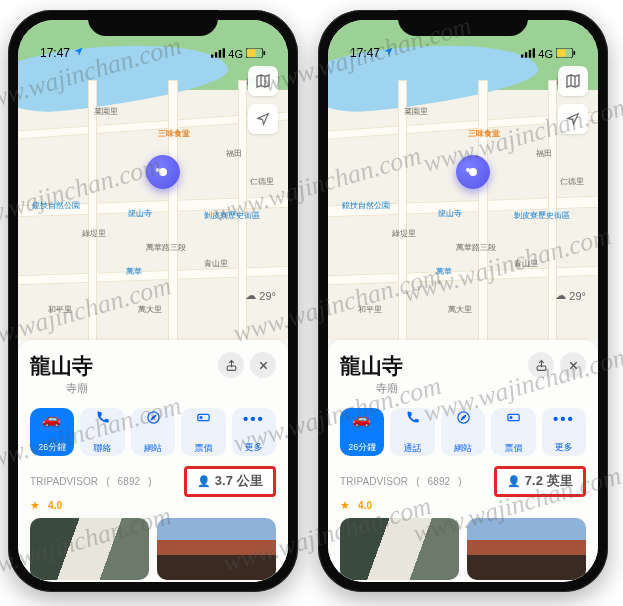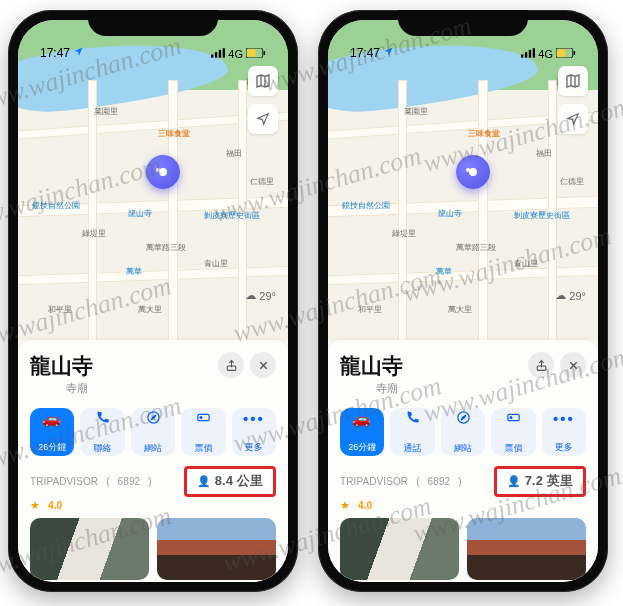--- a/index.html
+++ b/index.html
@@ -389,21 +389,21 @@
           </div>
         </div>
 
         <div class="tripadvisor-row">
           <span>TRIPADVISOR</span>
           <span>(</span>
             <span>6892</span>
             <span>)</span>
           <div class="distance-chip">
             <span class="di">👤</span>
-            <span>8.4 公里</span>
+            <span>3.7 公里</span>
           </div>
         </div>
         <div class="tripadvisor-row" style="margin-top:-2px">
           <span class="star">★</span>
           <span class="rating-val">4.0</span>
         </div>
 
         <div class="photo-row">
           <div class="photo p1"></div>
           <div class="photo p2"></div>

